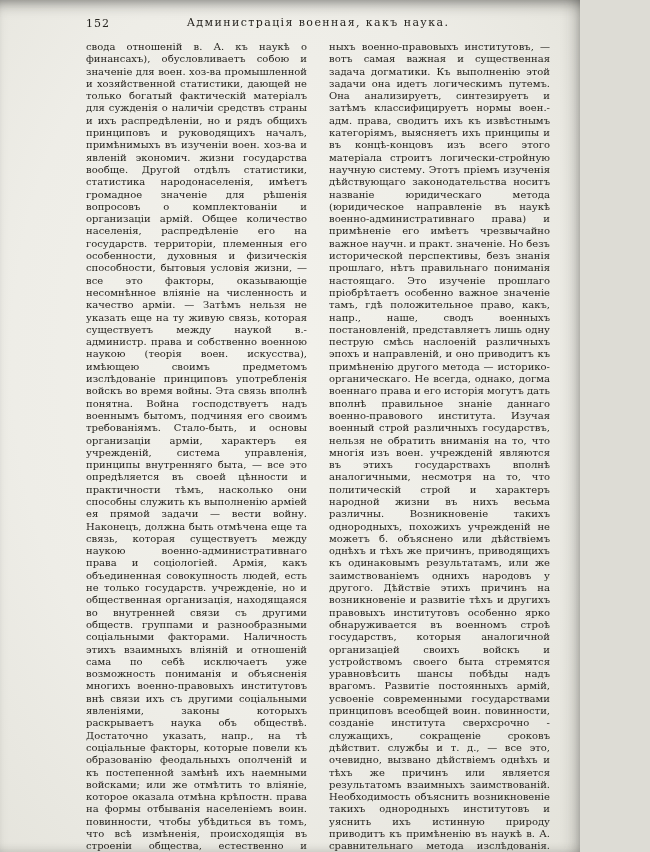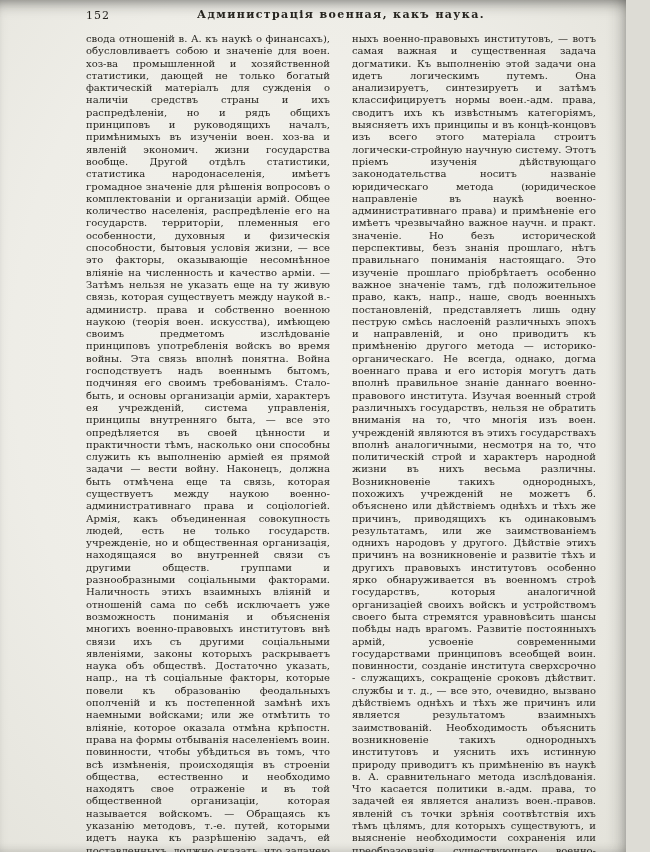--- a/index.html
+++ b/index.html
@@ -9,24 +9,24 @@
     height: 852px;
     overflow: hidden;
   }
   body {
     background: #dddcd5;
     font-family: "DejaVu Serif", serif;
     color: #26241f;
   }
   .page {
     position: relative;
-    width: 626px;
+    width: 580px;
     height: 852px;
     box-sizing: border-box;
-    padding: 8px 30px 18px 86px;
+    padding: 16px 30px 18px 86px;
     background: radial-gradient(ellipse at 45% 42%, #f3f2ec 0%, #eeede7 55%, #e3e2da 100%);
     box-shadow: inset 0 12px 16px -11px rgba(30,30,28,.6),
                 inset -12px 0 18px -12px rgba(30,30,28,.45),
                 inset 0 -8px 12px -10px rgba(30,30,28,.25);
     overflow: hidden;
   }
   .header {
     position: relative;
     height: 16px;
     margin-bottom: 9px;
@@ -37,21 +37,21 @@
     top: 1px;
     font-size: 11px;
     letter-spacing: 1px;
   }
   .title {
     position: absolute;
     left: 0;
     right: 0;
     top: 0;
     text-align: center;
-    font-weight: bold;
+    font-weight: normal;
     font-size: 11px;
     letter-spacing: 1.4px;
     white-space: nowrap;
   }
   .columns {
     display: flex;
     gap: 22px;
     align-items: flex-start;
   }
   .col {

